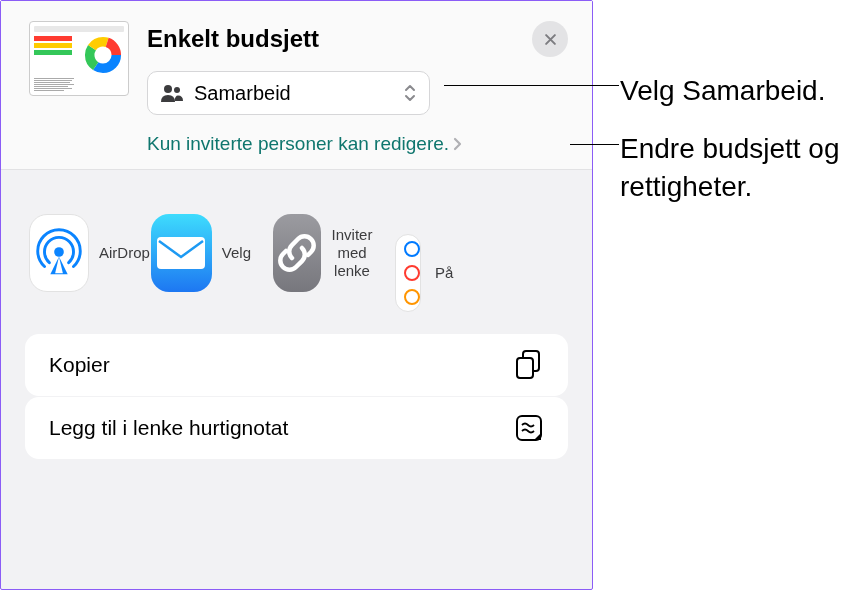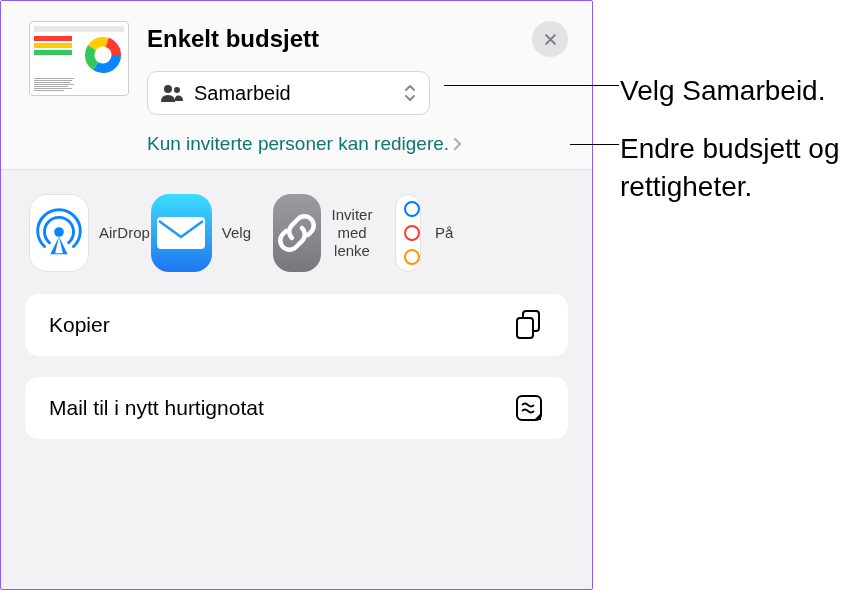--- a/index.html
+++ b/index.html
@@ -173,21 +173,21 @@
     }
     .bg-white { background: #fff; border: 1px solid #e2e2e2; }
     .bg-green { background: linear-gradient(180deg, #5ae267, #0dbc29); }
     .bg-blue { background: linear-gradient(180deg, #3edcfd, #1d77f2); }
     .bg-gray { background: linear-gradient(180deg, #9b9ba0, #77777d); }
 
     .actions {
       padding: 0 24px;
       display: flex;
       flex-direction: column;
-      gap: 21px;
+      gap: 1px;
       justify-content: center;
     }
     .action-row {
       background: #fff;
       border-radius: 14px;
       height: 62px;
       display: flex;
       align-items: center;
       justify-content: space-between;
       padding: 0 24px;
@@ -216,20 +216,21 @@
       height: 1px;
       background: #000;
     }
     .line-1 { top: 85px; left: 444px; width: 175px; }
     .line-2 { top: 144px; left: 570px; width: 49px; }
 
     
     .peek-item {
       position: relative;
       width: 34px;
+      margin-top: 40px;
     }
     .peek-icon {
       width: 78px;
       height: 78px;
       background: #fff;
       border: 1px solid #e2e2e2;
       border-radius: 18px;
       display: flex;
       flex-direction: column;
       align-items: center;
@@ -355,21 +356,21 @@
 
   <div class="actions">
     <div class="action-row">
       <span>Kopier</span>
       <svg width="30" height="32" viewBox="0 0 30 32">
         <rect x="9" y="2" width="16" height="20" rx="3" stroke="#000" stroke-width="2" fill="none"></rect>
         <rect x="3" y="9" width="16" height="20" rx="3" stroke="#000" stroke-width="2" fill="#fff"></rect>
       </svg>
     </div>
     <div class="action-row">
-      <span>Mail til i nytt hurtignotat</span>
+      <span>Legg til i lenke hurtignotat</span>
       <svg width="30" height="30" viewBox="0 0 30 30">
         <rect x="3" y="3" width="24" height="24" rx="5" stroke="#000" stroke-width="2" fill="none"></rect>
         <path d="M8 12 Q11 9 14 12 T20 12 M8 18 Q11 15 14 18 T20 18" stroke="#000" stroke-width="1.8" fill="none"></path>
         <path d="M20 27 L27 20 L27 27 Z" fill="#000"></path>
       </svg>
     </div>
   </div>
 
 </div>
 

